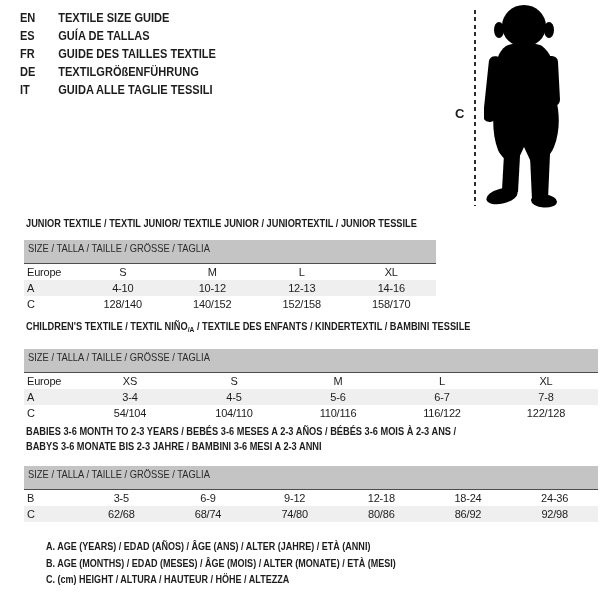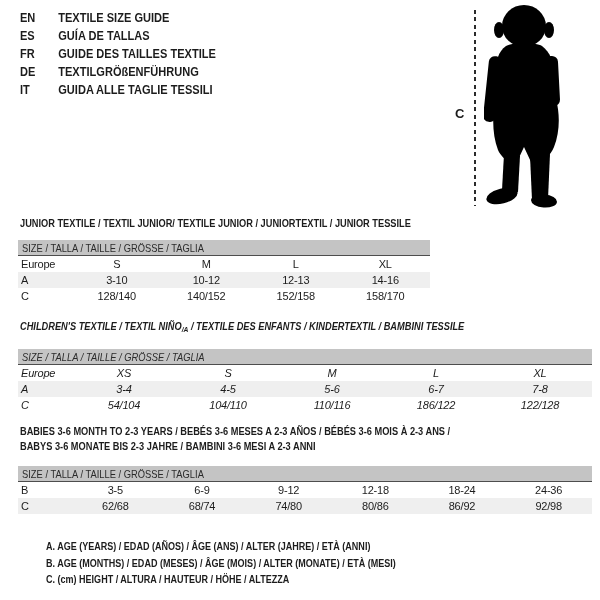--- a/index.html
+++ b/index.html
@@ -21,32 +21,32 @@
 
   
   .measure-label { position:absolute; left:455px; top:106px; font-size:13px; font-weight:bold; }
   .dotted-line {
     position:absolute; left:474px; top:10px; width:2px; height:196px;
     background:repeating-linear-gradient(to bottom, #2b2b2b 0 4px, transparent 4px 7.5px);
   }
   .baby-svg { position:absolute; left:484px; top:4px; }
 
   
-  .table-section { position:absolute; left:18px; }
+  .table-section { position:absolute; left:24px; }
   #section-junior   { top:217px; width:412px; }
-  #section-children { top:320px; width:574px;font-style:italic; }
+  #section-children { top:320px; width:574px; }
   #section-babies   { top:424px; width:574px; }
 
   .tbl-title { font-size:11px; font-weight:bold; line-height:13px; white-space:nowrap;
                transform:scaleX(0.84); transform-origin:0 0; margin-left:2px; }
   .tbl-title .sub { font-size:8px; vertical-align:-2px; }
   #section-babies .tbl-title { line-height:15px; }
 
   .size-bar {
-    background:#c4c4c4; height:16px; line-height:16px;
+    background:#c4c4c4; height:24px; line-height:16px;
     border-bottom:1.5px solid #4d4d4d; padding-left:4px;
     font-size:11px; color:#2a2a2a;
   }
   #section-junior .size-bar   { margin-top:10px; }
   #section-children .size-bar { margin-top:13px; }
   #section-babies .size-bar   { margin-top:12px; }
 
   table { width:100%; border-collapse:collapse; table-layout:fixed; font-size:11px; }
   td { height:16px; padding:0; text-align:center; vertical-align:middle; letter-spacing:-0.2px;margin-top:15px; }
   td.lbl { text-align:left; padding-left:3px; }
@@ -116,21 +116,21 @@
     <tbody>
         <tr>
       <td class="lbl">Europe</td>
       <td>S</td>
       <td>M</td>
       <td>L</td>
       <td>XL</td>
     </tr>
     <tr class="shade">
       <td class="lbl">A</td>
-      <td>3-10</td>
+      <td>4-10</td>
       <td>10-12</td>
       <td>12-13</td>
       <td>14-16</td>
     </tr>
     <tr>
       <td class="lbl">C</td>
       <td>128/140</td>
       <td>140/152</td>
       <td>152/158</td>
       <td>158/170</td>
@@ -170,21 +170,21 @@
       <td>4-5</td>
       <td>5-6</td>
       <td>6-7</td>
       <td>7-8</td>
     </tr>
     <tr>
       <td class="lbl">C</td>
       <td>54/104</td>
       <td>104/110</td>
       <td>110/116</td>
-      <td>186/122</td>
+      <td>116/122</td>
       <td>122/128</td>
     </tr>
   </tbody>
     </table>
 </div>
 
 <div class="table-section" id="section-babies">
   <div class="tbl-title">
     <div>BABIES 3-6 MONTH TO 2-3 YEARS / BEBÉS 3-6 MESES A 2-3 AÑOS / BÉBÉS 3-6 MOIS À 2-3 ANS /</div>
     <div>BABYS 3-6 MONATE BIS 2-3 JAHRE / BAMBINI 3-6 MESI A 2-3 ANNI</div>

